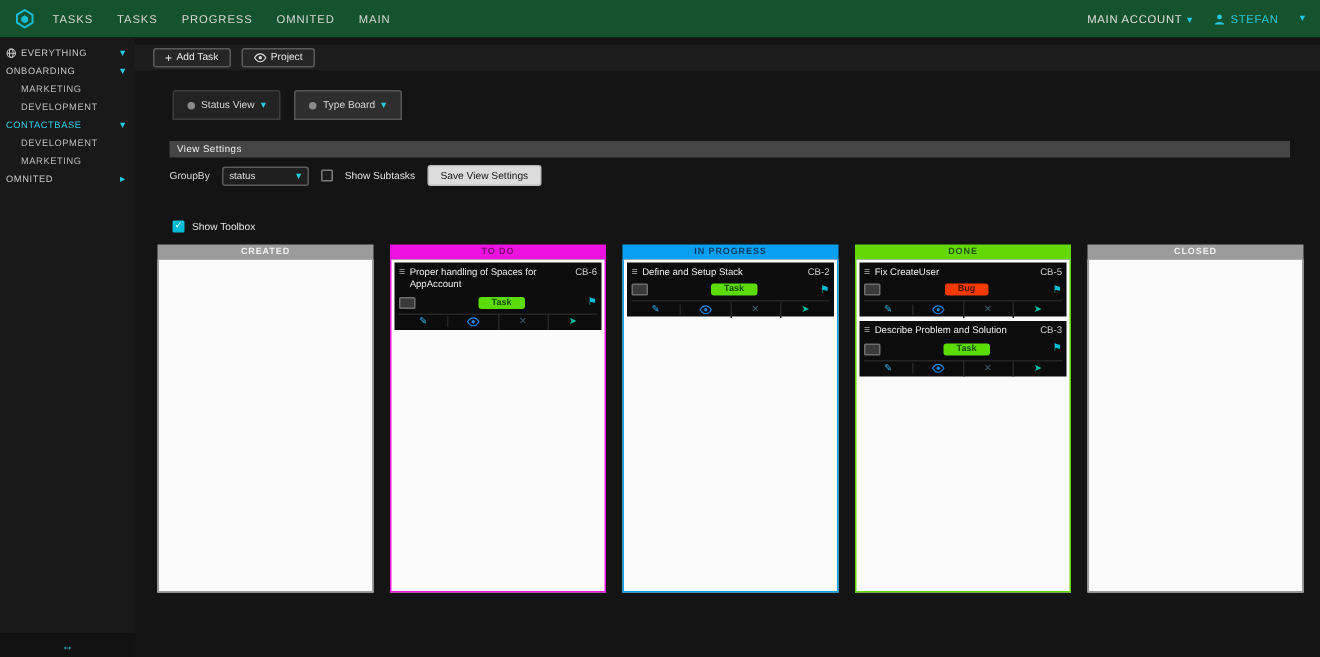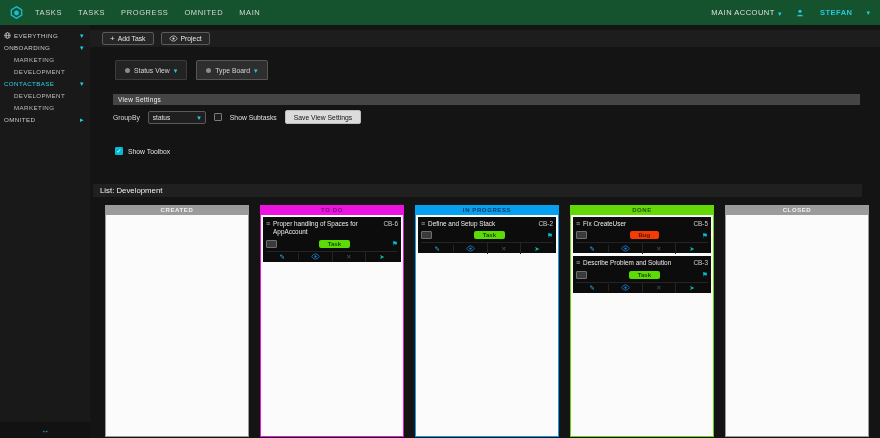--- a/index.html
+++ b/index.html
@@ -7,21 +7,21 @@
   body { font-family:"Liberation Sans","DejaVu Sans",sans-serif; }
   .screen { position:relative; width:880px; height:438px; background:#141414; overflow:hidden; }
 
   
   .topnav { position:absolute; top:0; left:0; width:880px; height:25px; background:#14532d;
             display:flex; align-items:center; padding:0 10px; }
   .topnav .logo { display:flex; align-items:center; margin-right:12px; cursor:pointer; }
   .nav-item { font-size:7.5px; letter-spacing:.6px; color:#d8d8d8; margin-right:16px; cursor:pointer; }
   .topnav-right { margin-left:auto; display:flex; align-items:center; gap:14px; }
   .acct { font-size:7.5px; letter-spacing:.5px; color:#e0e0e0; display:flex; align-items:flex-end; gap:3px; cursor:pointer; }
-  .user { font-size:7.5px; letter-spacing:.5px; color:#25c8e0; display:flex; align-items:center; gap:16px; cursor:pointer;font-weight:bold; }
+  .user { font-size:7.5px; letter-spacing:.5px; color:#25c8e0; display:flex; align-items:center; gap:3px; cursor:pointer; }
   .chev { color:#25c8e0; font-size:7px; line-height:1; }
 
   
   .sidebar { position:absolute; top:25px; left:0; width:90px; bottom:0; background:#191919; padding-top:4px; }
   .side-row { display:flex; align-items:center; height:12px; padding:0 6px 0 4px; font-size:6.2px;
               letter-spacing:.4px; color:#c9c9c9; cursor:pointer; }
   .side-row .chev { margin-left:auto; }
   .side-row.sub { padding-left:14px; color:#bdbdbd; }
   .side-row.active { color:#2fd0e8; }
   .side-row .s-icon { margin-right:3px; display:flex; align-items:center; }
@@ -208,21 +208,20 @@
       </div>
     </div>
 
     <div class="toolbox-row">
       <span class="checkbox checked">
         <span>✓</span>
       </span>
       <span class="cb-label">Show Toolbox</span>
     </div>
 
-    <div class="list-header">List: Development</div>
 
     <div class="board">
 
       <div class="col">
         <div class="col-header" style="background: rgb(155, 155, 155); color: rgb(242, 242, 242);">CREATED</div>
         <div class="col-body" style="border-color: rgb(155, 155, 155);"></div>
       </div>
 
       <div class="col">
         <div class="col-header" style="background: rgb(236, 19, 224); color: rgb(124, 8, 117);">TO DO</div>

